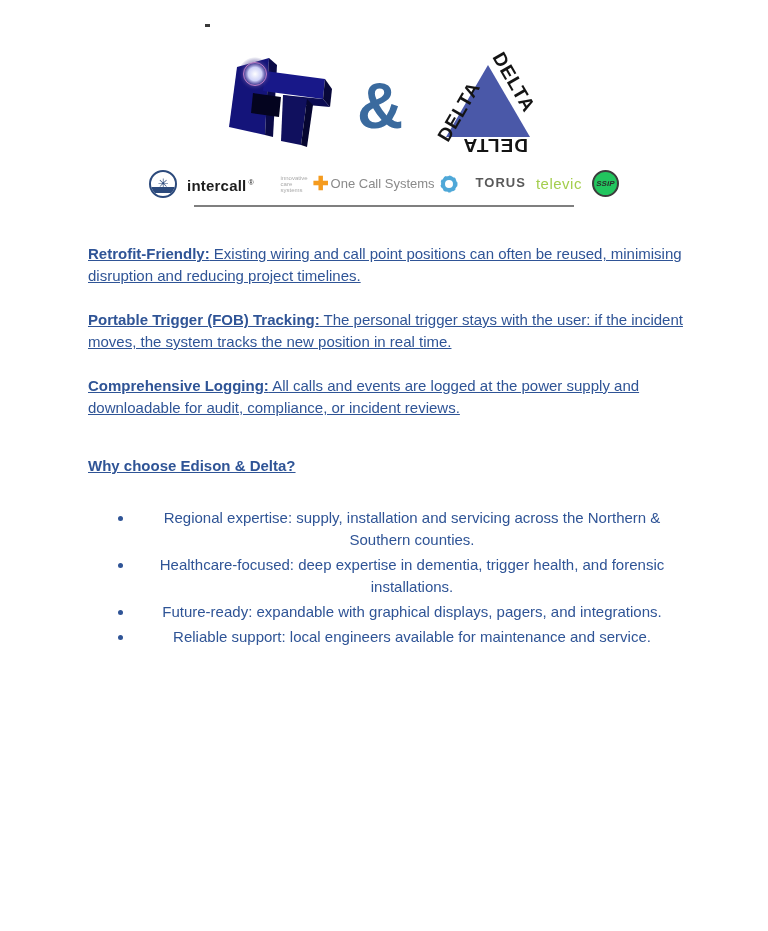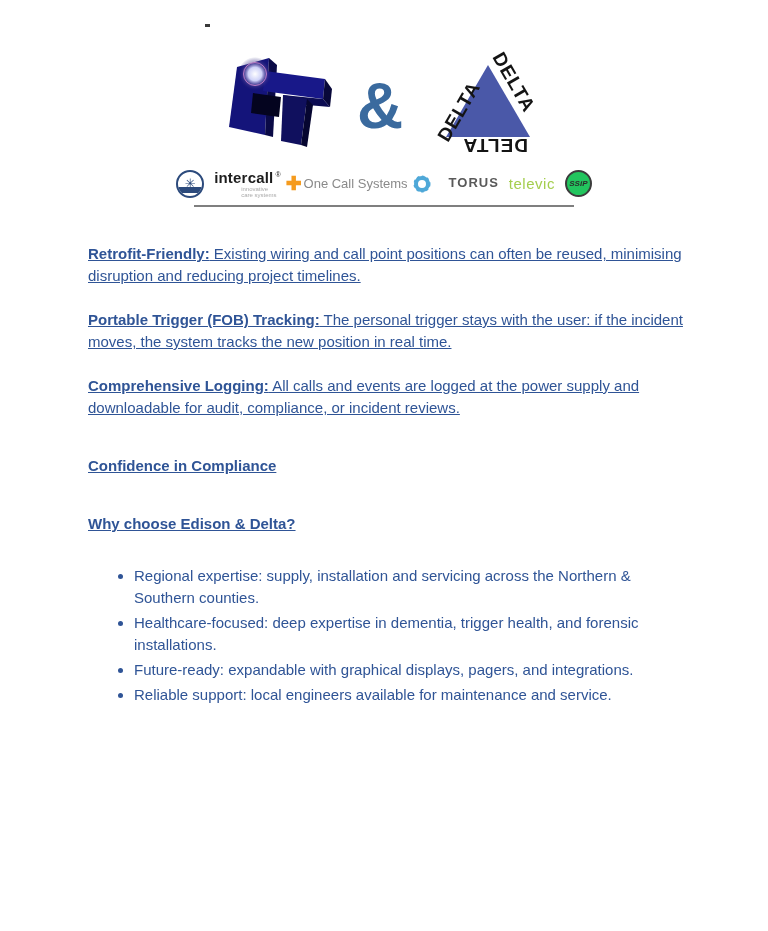--- a/index.html
+++ b/index.html
@@ -33,21 +33,21 @@
     border-bottom: 2px solid #7f7f7f;
   }
   .p-badge {
     width: 28px; height: 28px; flex: 0 0 auto;
     border: 2.5px solid #2c4a7c; border-radius: 50%;
     color: #2c4a7c; font-size: 13px;
     display: flex; align-items: center; justify-content: center;
     position: relative; overflow: hidden; background: #fff;
   }
   .p-badge::after { content:""; position:absolute; left:0; right:0; bottom:3px; height:6px; background:#2c4a7c; }
-  .intercall-wrap { display: flex; flex-direction: column; align-items: flex-end; line-height: 1; }
+  .intercall-wrap { display: flex; flex-direction: row; align-items: flex-end; line-height: 1; }
   .intercall-top { display: flex; align-items: center; gap: 2px; }
   .intercall-name { font-size: 15px; font-weight: bold; color: #1d1d1d; letter-spacing: 0.2px; }
   .intercall-mark { font-size: 7px; color: #1d1d1d; vertical-align: top; margin-top: -6px; }
   .intercall-tagline { font-size: 6px; color: #aaaaaa; margin: 1px 0 0 27px; }
   .onecall-wrap { display: flex; align-items: center; gap: 2px; }
   .onecall-plus { color: #F59B1E; font-size: 19px; line-height: 1; font-weight: bold; }
   .onecall-name { font-size: 13px; color: #8a8a8a; white-space: nowrap; }
   .torus-wrap { display: flex; align-items: flex-start; gap: 18px; }
   .torus-name { font-size: 13px; font-weight: bold; color: #595959; letter-spacing: 1px; }
   .televic-name { font-size: 15px; color: #A4CE4E; font-weight: 500; letter-spacing: 0.5px; }
@@ -61,21 +61,21 @@
 
   
   .content { width: 602px; margin: 36px 78px 0 88px; font-size: 15px; line-height: 22px; }
   .para { margin: 0 0 22px; text-decoration: underline; }
   .para b { font-weight: bold; }
   .heading {
     display: block; margin: 36px 0 22px;
     font-size: 15px; font-weight: bold; text-decoration: underline;
   }
   .content > :first-child { margin-top: 0; }
-  .bullets { margin: 30px 0 0; padding-left: 46px; }
+  .bullets { margin: 30px 0 0; padding-left: 46px; text-align: center; }
   .bullets li { margin-bottom: 3px; }
 </style>
 </head>
 <body>
 
 <div class="page">
 
   <div class="tiny-dot"></div>
 
   <div class="logo-row">
@@ -165,21 +165,20 @@
   <div class="content">
 
     <p class="para"><b>Retrofit-Friendly:</b><span> Existing wiring and call point positions can often be reused, minimising disruption and reducing project timelines.</span></p>
 
 
 
     <p class="para"><b>Portable Trigger (FOB) Tracking:</b><span> The personal trigger stays with the user: if the incident moves, the system tracks the new position in real time.</span></p>
 
     <p class="para"><b>Comprehensive Logging:</b><span> All calls and events are logged at the power supply and downloadable for audit, compliance, or incident reviews.</span></p>
 
-    <span class="heading">Confidence in Compliance</span>
 
 
     <span class="heading">Why choose Edison &amp; Delta?</span>
 
     <ul class="bullets">
       <li>Regional expertise: supply, installation and servicing across the Northern &amp; Southern counties.</li>
       <li>Healthcare-focused: deep expertise in dementia, trigger health, and forensic installations.</li>
       <li>Future-ready: expandable with graphical displays, pagers, and integrations.</li>
       <li>Reliable support: local engineers available for maintenance and service.</li>
     </ul>

